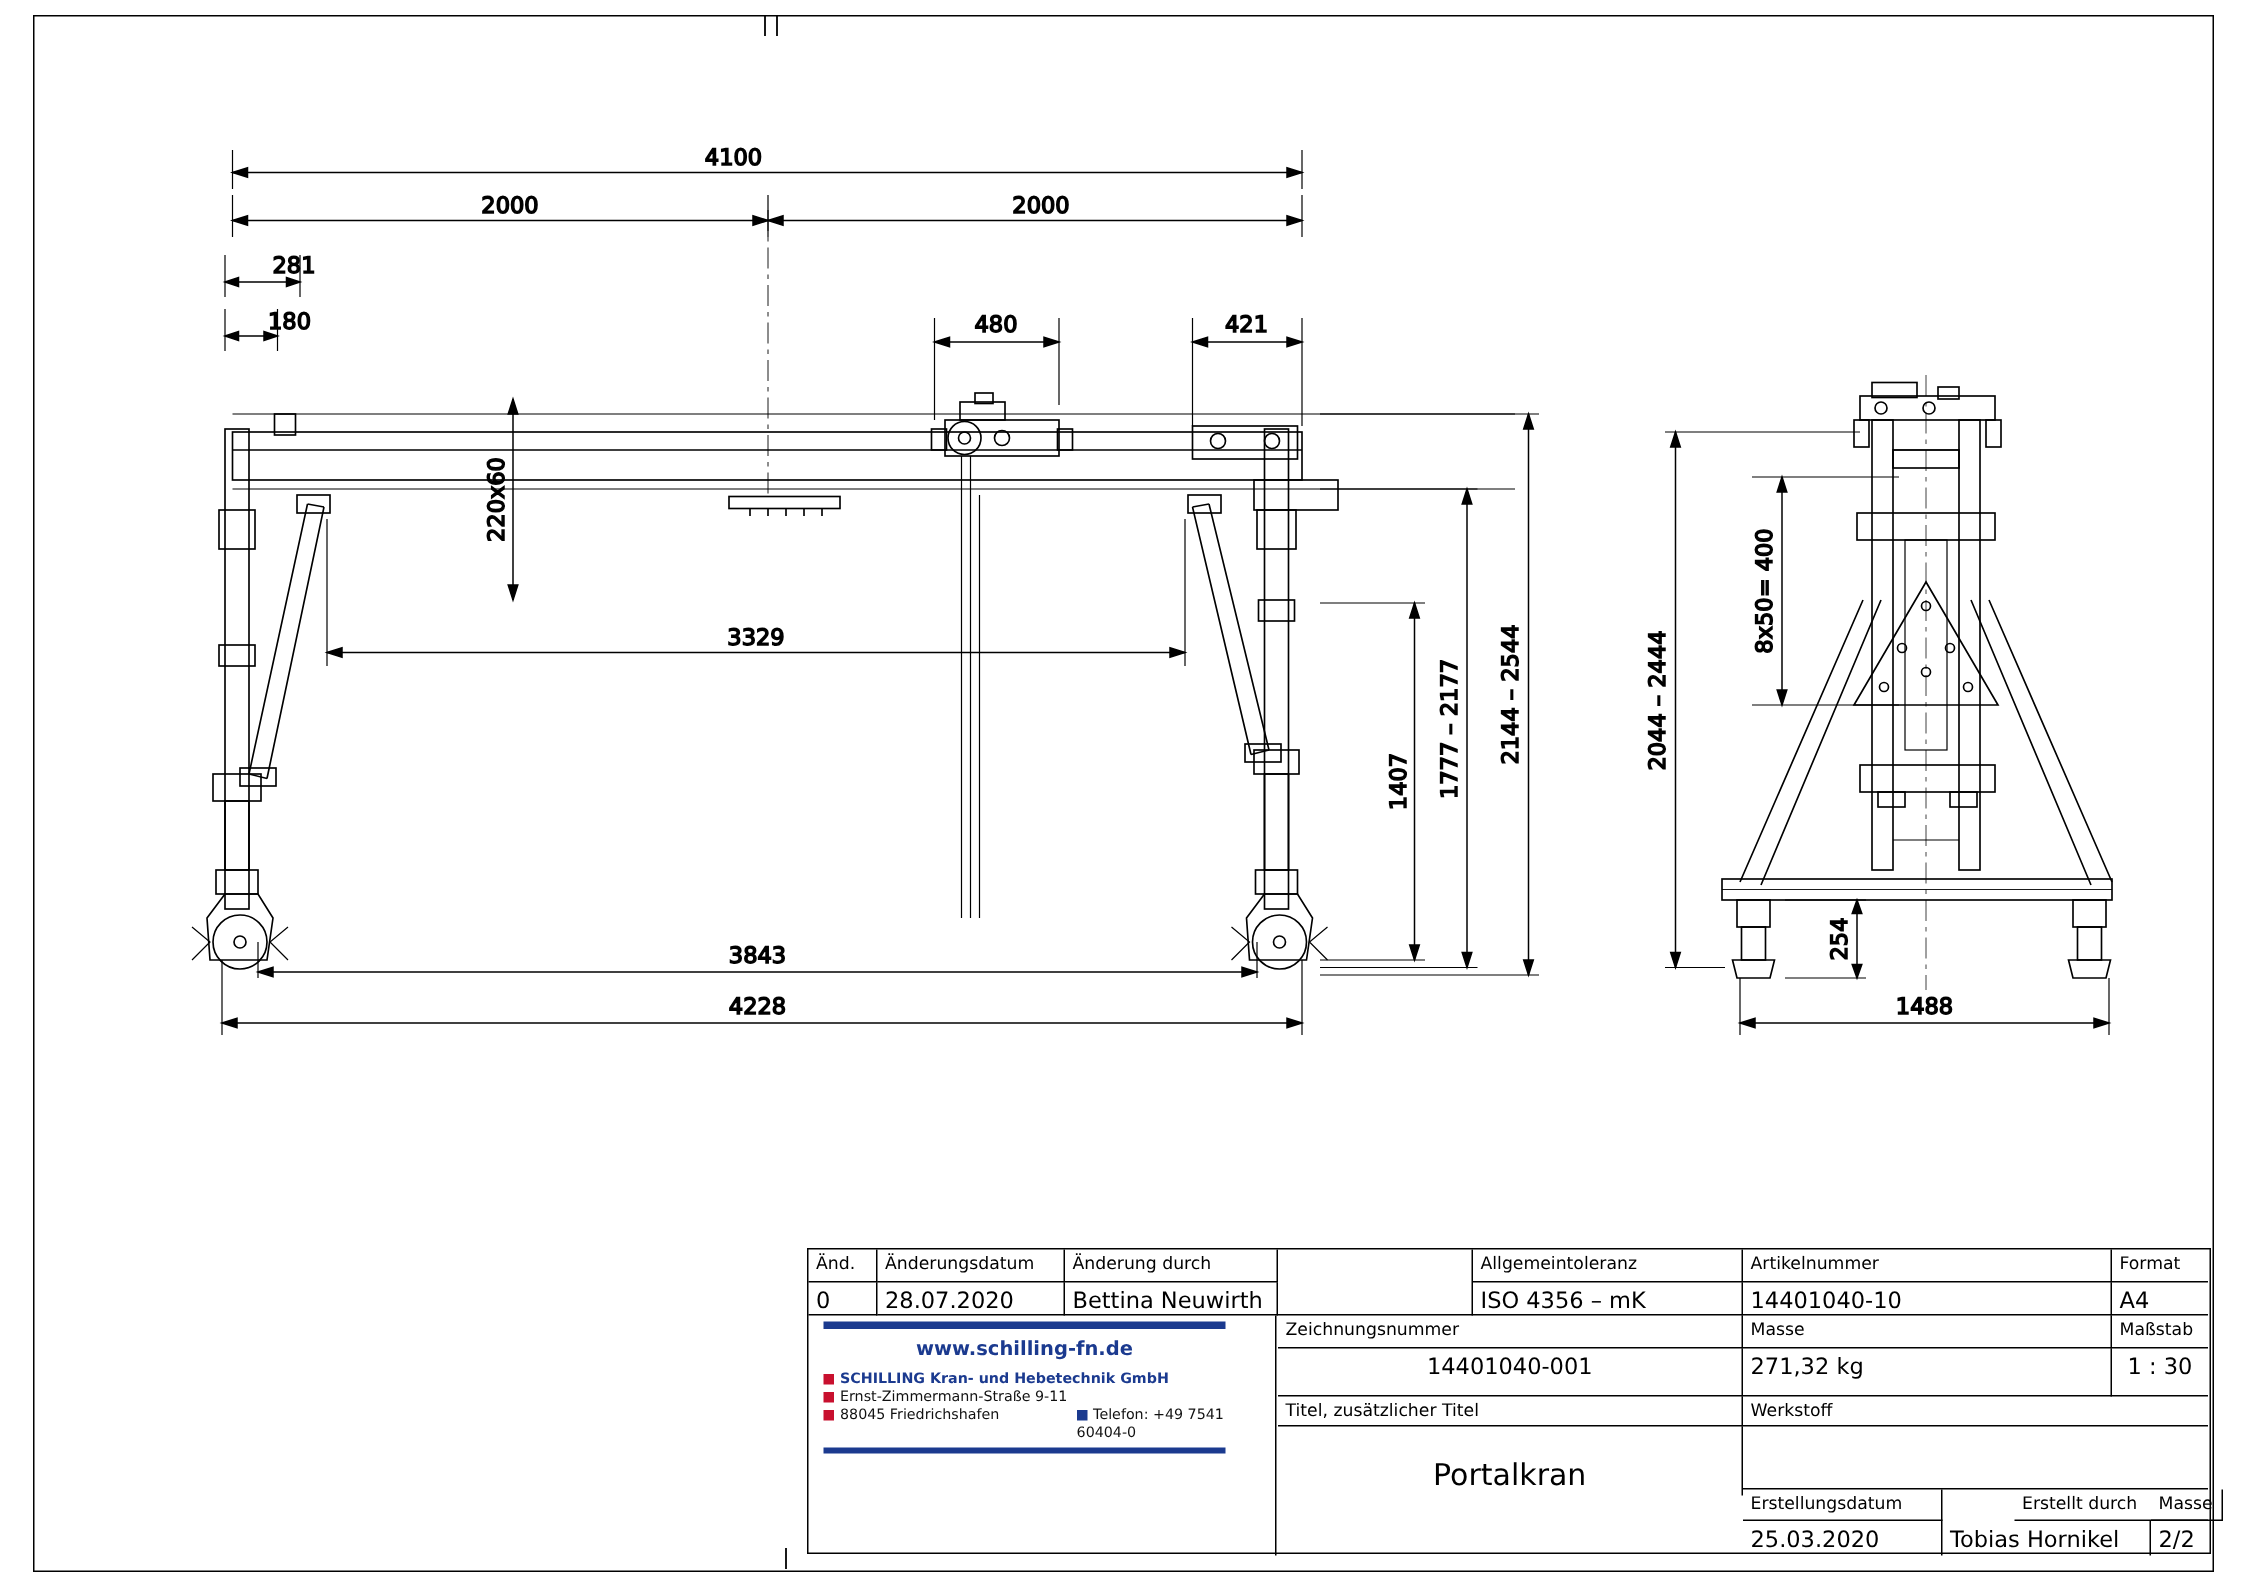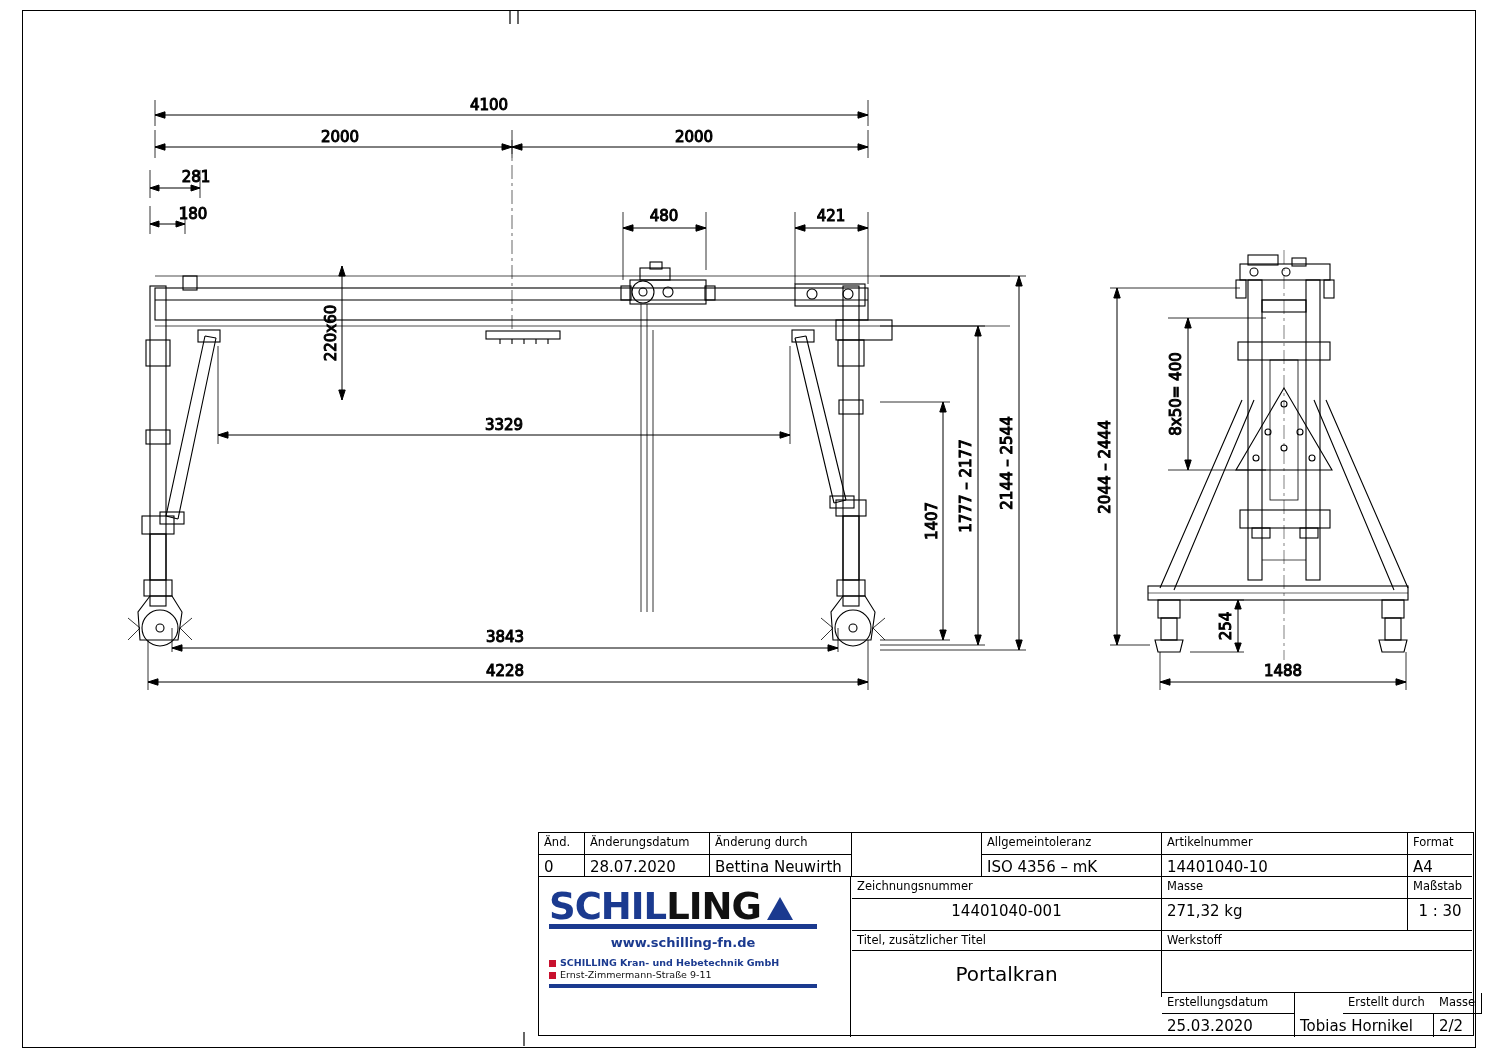--- a/index.html
+++ b/index.html
@@ -314,43 +314,42 @@
     <div class="cell" style="left:623px;top:44px;width:246px;height:22px;"><span class="lbl">Masse</span></div>
     <div class="cell" style="left:869px;top:44px;width:64px;height:22px;border-right:none;"><span class="lbl">Maßstab</span></div>
 
     <div class="cell valc" style="left:313px;top:66px;width:310px;height:32px;"><span class="val">14401040-001</span></div>
     <div class="cell" style="left:623px;top:66px;width:246px;height:32px;"><span class="val">271,32 kg</span></div>
     <div class="cell valc" style="left:869px;top:66px;width:64px;height:32px;border-right:none;"><span class="val">1 : 30</span></div>
 
     <div class="cell" style="left:313px;top:98px;width:310px;height:20px;"><span class="lbl">Titel, zusätzlicher Titel</span></div>
     <div class="cell" style="left:623px;top:98px;width:310px;height:20px;border-right:none;"><span class="lbl">Werkstoff</span></div>
 
-    <div class="cell valc" style="left:313px;top:118px;width:310px;height:46px;border-bottom:none;display:flex;align-items:center;justify-content:center;">
+    <div class="cell valc" style="left:313px;top:118px;width:310px;height:46px;border-bottom:none;display:flex;align-items:flex-end;justify-content:center;">
         <span style="font-size:20px;">Portalkran</span>
       </div>
     <div class="cell" style="left:623px;top:118px;width:310px;height:42px;border-right:none;"><span class="val"></span></div>
 
     <div class="cell" style="left:623px;top:160px;width:133px;height:21px;"><span class="lbl">Erstellungsdatum</span></div>
     <div class="cell" style="left:756px;top:160px;width:139px;height:21px;margin-left:48px;"><span class="lbl">Erstellt durch</span></div>
     <div class="cell" style="left:895px;top:160px;width:38px;height:21px;border-right:none;"><span class="lbl">Masse</span></div>
 
     <div class="cell" style="left:623px;top:181px;width:133px;height:23px;border-bottom:none;"><span class="val">25.03.2020</span></div>
     <div class="cell" style="left:756px;top:181px;width:139px;height:23px;border-bottom:none;"><span class="val">Tobias Hornikel</span></div>
     <div class="cell" style="left:895px;top:181px;width:38px;height:23px;border-right:none;border-bottom:none;"><span class="val">2/2</span></div>
 
     <div class="logo-box">
       <div style="position:absolute;left:10px;top:8px;width:290px;">
-        <div style="display:flex;align-items:center;">
-          <span class="schilling sch-blue">SCHIL</span>
-            <span class="schilling sch-dark">LING</span>
-          <span style="margin-left:6px;margin-top:4px;" class="tri"></span>
-        </div>
         <div style="height:5px;background:#1b3a8f;margin-top:-4px;width:268px;"></div>
         <div class="web" style="margin-top:6px;width:268px;">www.schilling-fn.de</div>
         <div style="margin-top:7px;">
           <div class="addr" style="font-weight:bold;color:#1b3a8f;"><span class="sq"></span><span>SCHILLING Kran- und Hebetechnik GmbH</span></div>
           <div class="addr"><span class="sq"></span><span>Ernst-Zimmermann-Straße 9-11</span></div>
+          <div class="addr" style="display:flex;">
+            <span style="width:196px;"><span class="sq"></span><span>88045 Friedrichshafen</span></span>
+            <span><span class="sq sq-b"></span><span>Telefon: +49 7541 60404-0</span></span>
+          </div>
           <div style="height:4px;background:#1b3a8f;margin-top:3px;width:268px;"></div>
         </div>
       </div>
     </div>
   </div>
 </div>
 
 </body></html>

